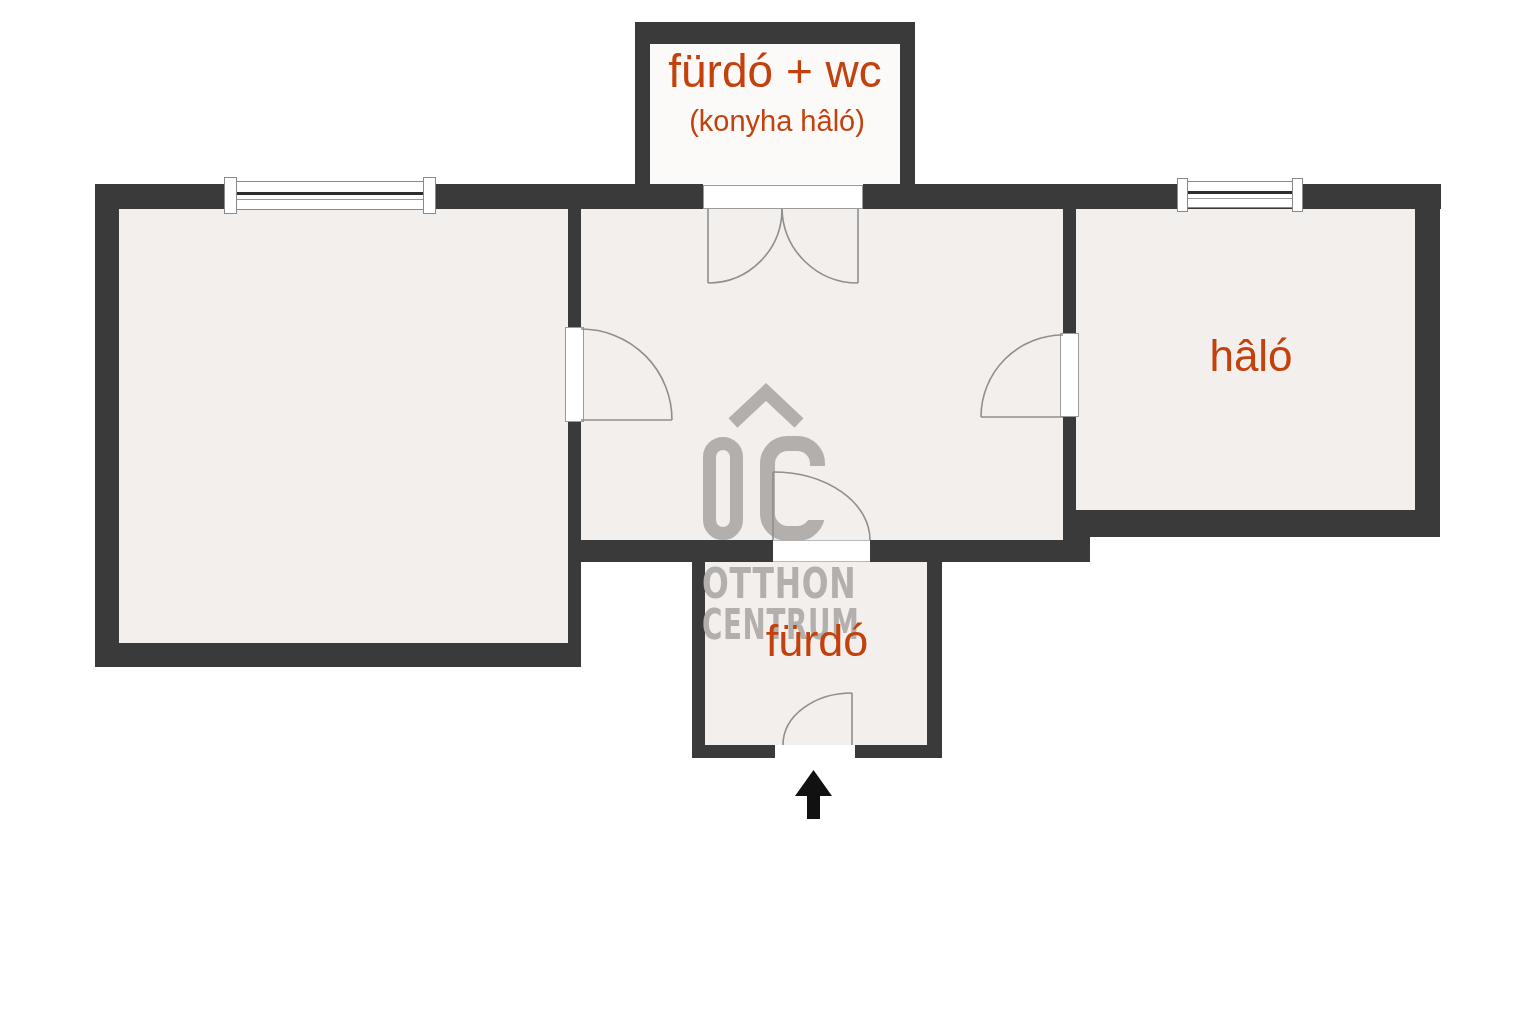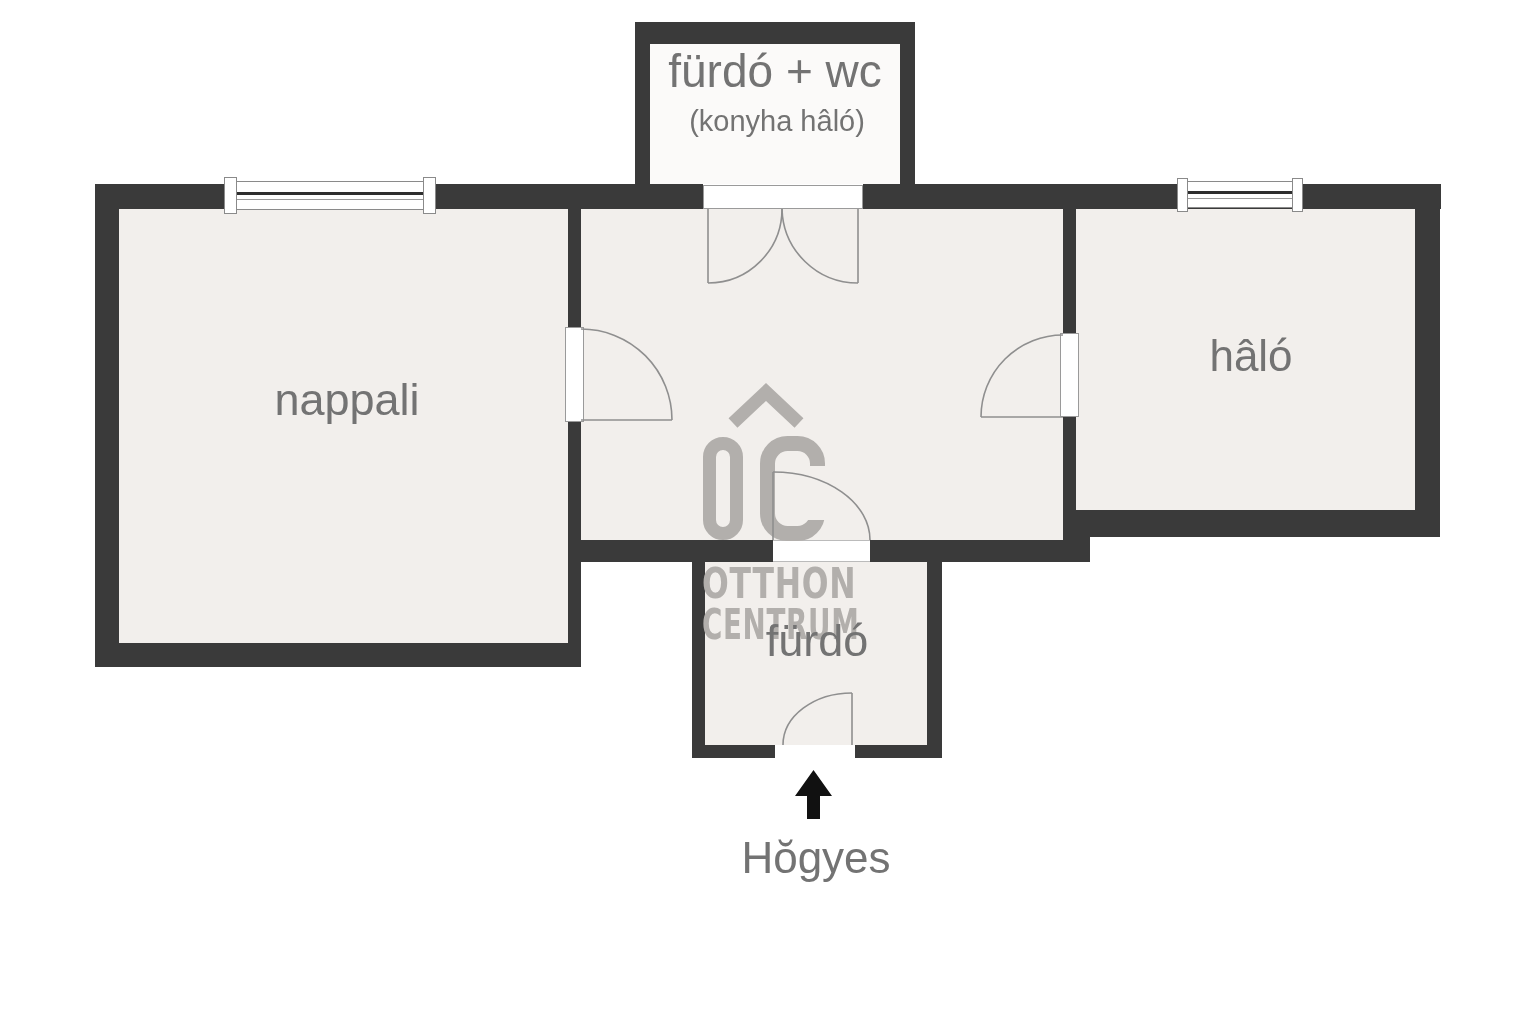--- a/index.html
+++ b/index.html
@@ -10,21 +10,21 @@
   .wall{position:absolute;background:#3a3a3a;}
   .jamb{position:absolute;background:#ffffff;border:1px solid #9a9a9a;box-sizing:border-box;}
   .gap{position:absolute;background:#ffffff;}
   .gap-h{border-top:1px solid #bbb;border-bottom:1px solid #bbb;box-sizing:border-box;}
   .window{position:absolute;}
   .win-body{position:absolute;background:#ffffff;border:1px solid #8a8a8a;box-sizing:border-box;}
   .win-mid{position:absolute;background:#2e2e2e;}
   .win-mid2{position:absolute;background:#9a9a9a;}
   .win-cap{position:absolute;background:#ffffff;border:1px solid #8a8a8a;box-sizing:border-box;}
   svg.overlay{position:absolute;left:0;top:0;}
-  .room-label{position:absolute;transform:translate(-50%,-50%);color:#737373;white-space:nowrap;}
+  .room-label{position:absolute;transform:translate(-50%,-50%);color:#c2410c;white-space:nowrap;}
   .wm-text{position:absolute;color:#b2afac;font-family:"DejaVu Sans", sans-serif;font-weight:bold;
            transform-origin:left top;white-space:nowrap;line-height:1;}
 </style>
 </head>
 <body>
 
 <div id="stage">
 
   <div class="floor-light" style="left:650px;top:44px;width:250px;height:140px;"></div>
   <div class="floor" style="left:119px;top:209px;width:449px;height:434px;"></div>
@@ -109,19 +109,17 @@
     </g>
 
     <path fill="#111111" stroke="none" d="M 813.5 770 L 795 796 L 807 796 L 807 819 L 820 819 L 820 796 L 832 796 Z"></path>
   </svg>
 
   <div class="wm-text" style="left:702px;top:563px;font-size:42px;transform:scaleX(0.75);letter-spacing:1px;">OTTHON</div>
   <div class="wm-text" style="left:702px;top:604px;font-size:42px;transform:scaleX(0.66);letter-spacing:1px;">CENTRUM</div>
 
   <div class="room-label" style="left:775px;top:71px;font-size:46px;">fürdó + wc</div>
   <div class="room-label" style="left:777px;top:121px;font-size:29px;">(konyha hâló)</div>
-  <div class="room-label" style="left:347px;top:400px;font-size:45px;">nappali</div>
   <div class="room-label" style="left:1251px;top:356px;font-size:44px;">hâló</div>
   <div class="room-label" style="left:817px;top:641px;font-size:45px;">fürdó</div>
 
-  <div class="room-label" style="left:816px;top:858px;font-size:44px;">Hŏgyes</div>
 
 </div>
 
 </body></html>

